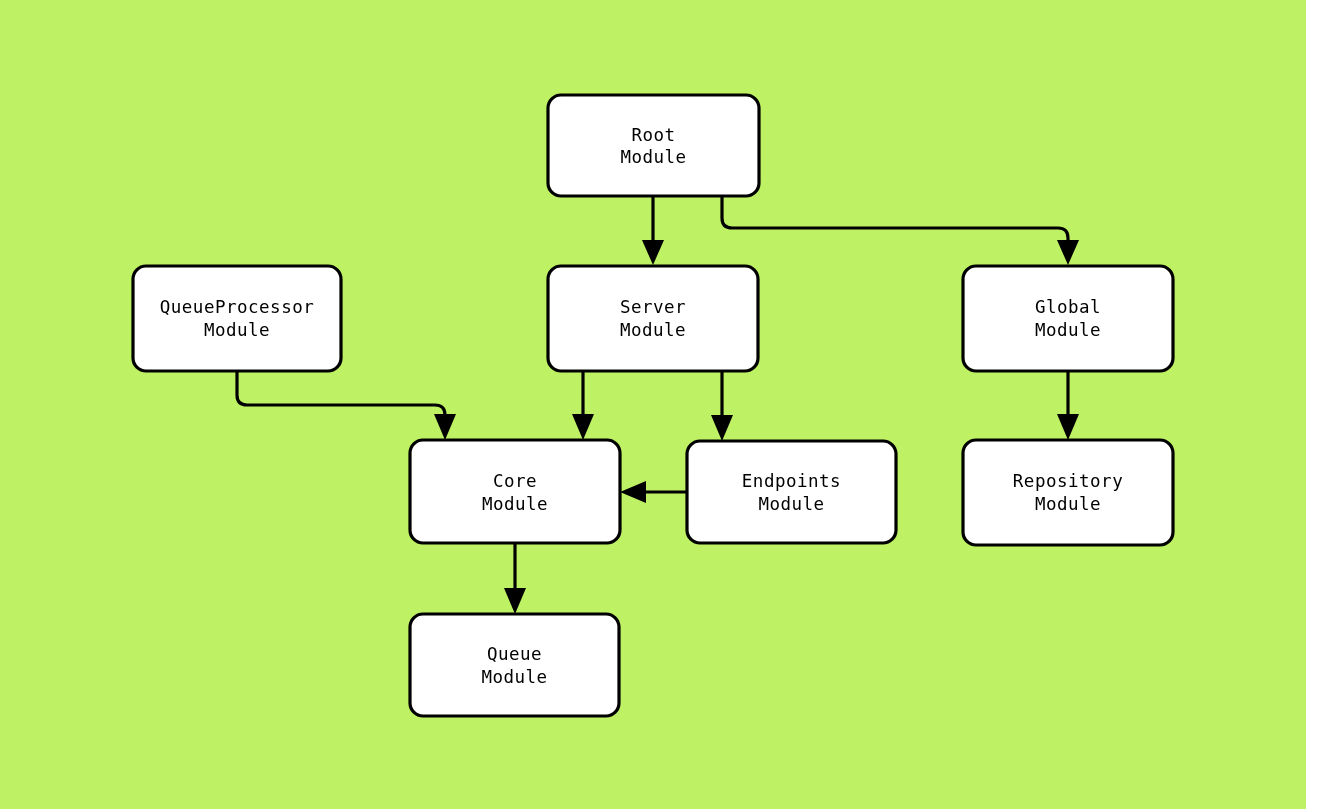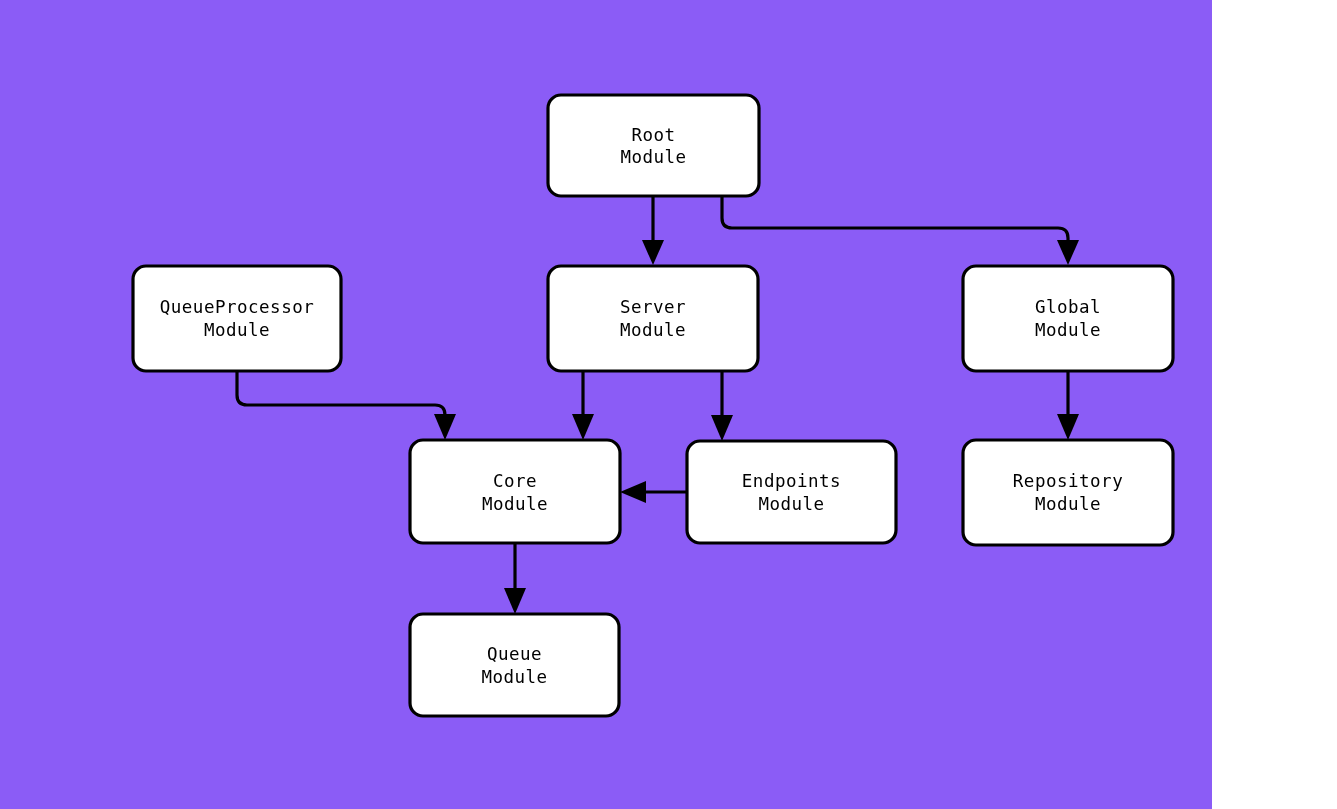--- a/index.html
+++ b/index.html
@@ -9,23 +9,23 @@
     background: #ffffff;
   }
   body {
     width: 1337px;
     height: 809px;
     overflow: hidden;
     font-family: "DejaVu Sans Mono", "Liberation Mono", monospace;
   }
   #diagram-root {
     position: relative;
-    width: 1212px;
+    width: 1306px;
     height: 809px;
-    background: #8b5cf6;
+    background: #bef264;
   }
   svg.canvas {
     position: absolute;
     top: 0;
     left: 0;
     width: 1337px;
     height: 809px;
     display: block;
   }
   .node-rect {

